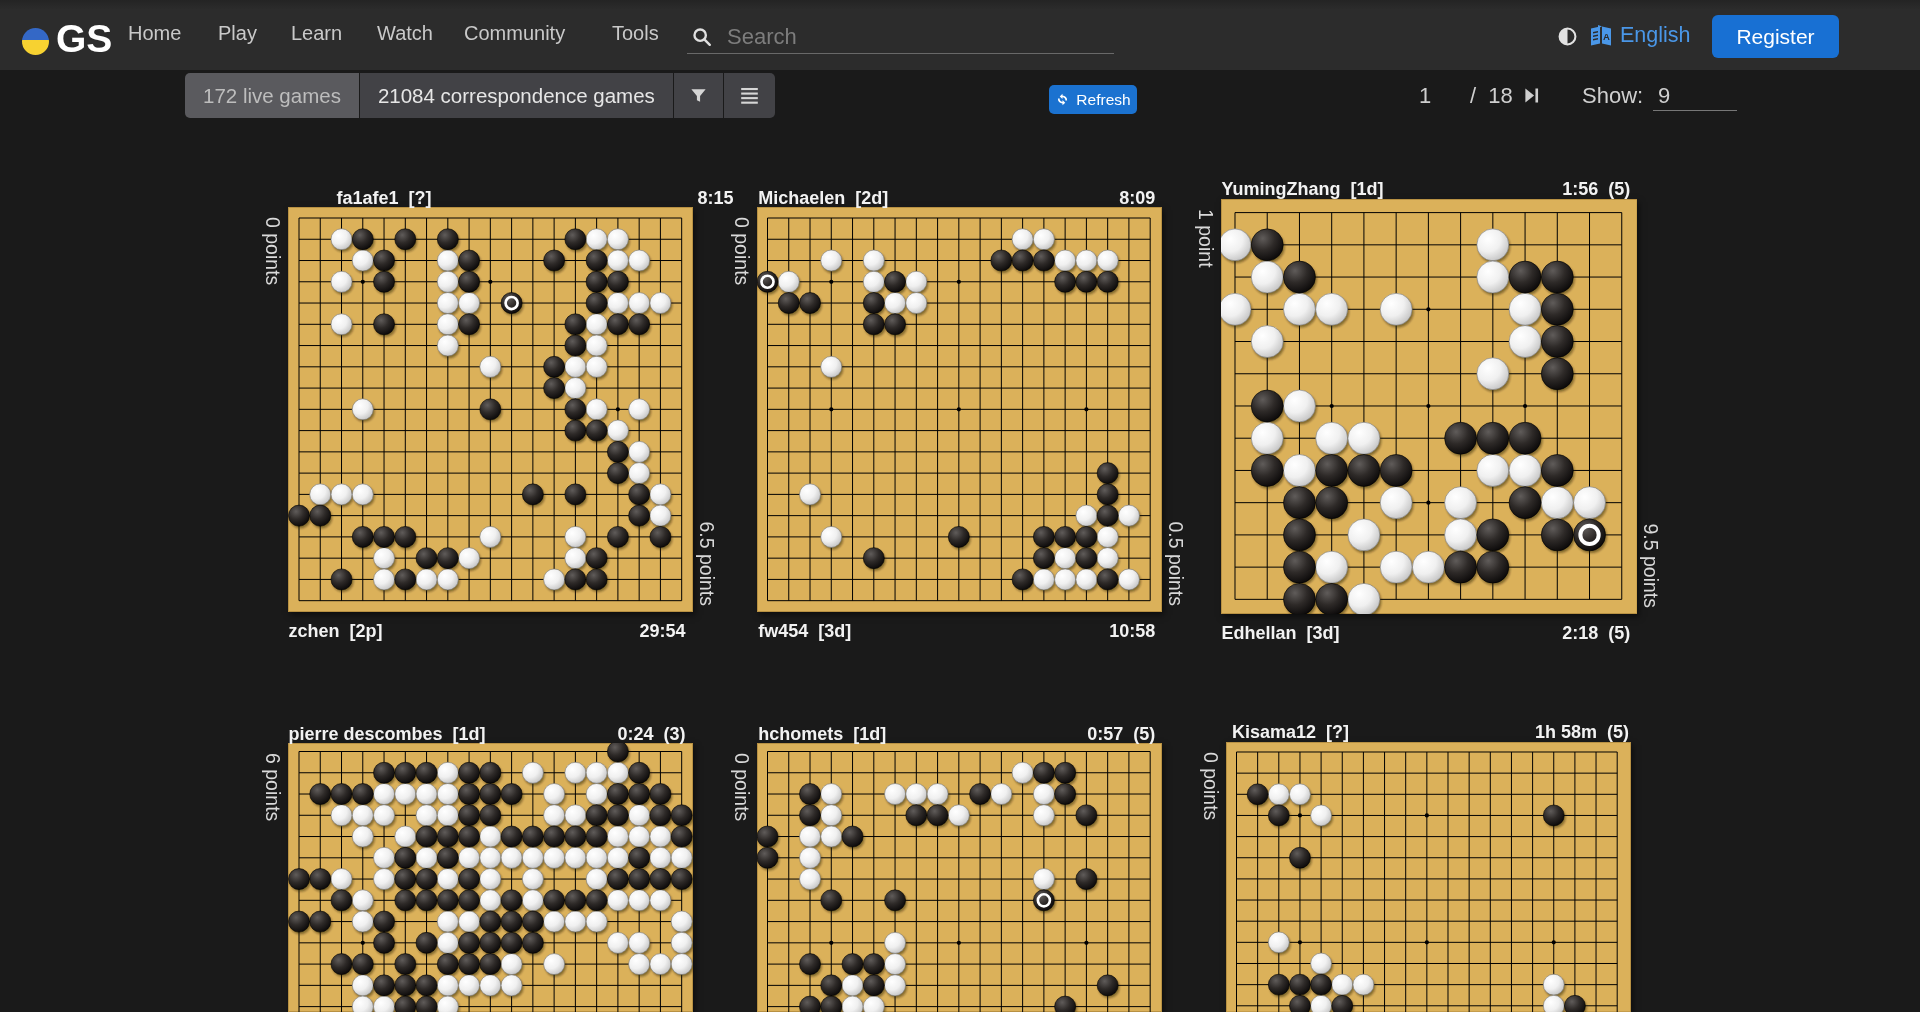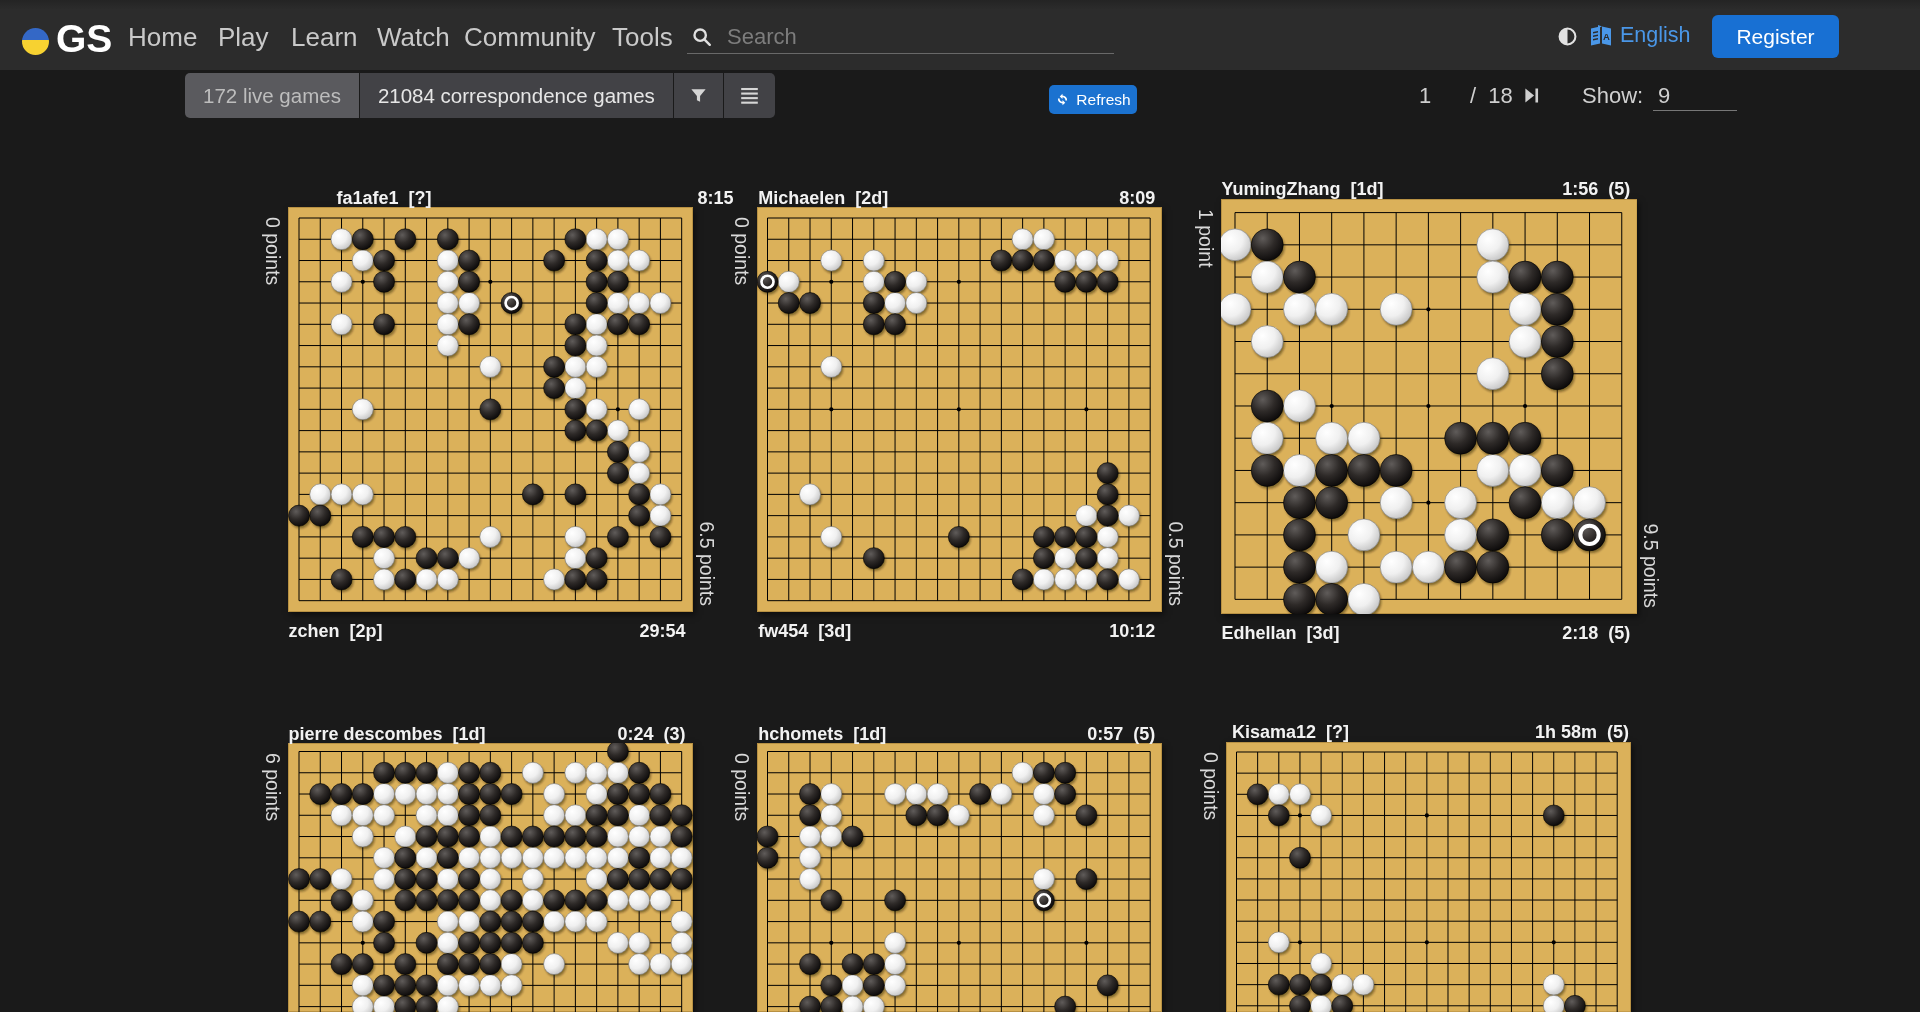--- a/index.html
+++ b/index.html
@@ -2,21 +2,21 @@
 <html><head><meta charset="utf-8"><title>Play</title>
 <style>
 *{margin:0;padding:0;box-sizing:border-box;}
 html,body{width:1920px;height:1012px;overflow:hidden;background:#1a1a1a;
  font-family:"Liberation Sans",sans-serif;-webkit-font-smoothing:antialiased;}
 #nav{position:absolute;left:0;top:0;width:1920px;height:70px;background:linear-gradient(#242424,#2c2c2c 14%);}
 #logo{position:absolute;left:22px;top:17px;display:flex;align-items:center;}
 #flag{width:27px;height:27px;border-radius:50%;display:inline-block;margin-top:5px;
  background:linear-gradient(#3468c6 0 46%,#f7d231 46% 100%);}
 #gs{color:#fff;font-weight:700;font-size:39px;letter-spacing:0px;margin-left:7px;}
-.nl{position:absolute;top:22px;color:#c9c9c9;font-size:26px;}
+.nl{position:absolute;top:22px;color:#c9c9c9;font-size:20px;}
 #mag{position:absolute;left:691px;top:26px;width:22px;height:22px;}
 #searchtxt{position:absolute;left:727px;top:24px;color:#7d7d7d;font-size:22px;}
 #searchline{position:absolute;left:687px;top:53px;width:427px;height:1px;background:#696969;}
 #contrast{position:absolute;left:1558px;top:27px;width:19px;height:19px;}
 #translate{position:absolute;left:1589px;top:24px;width:24px;height:24px;}
 #english{position:absolute;left:1620px;top:23px;color:#4a97e8;font-size:21.5px;}
 #register{position:absolute;left:1712px;top:15px;width:127px;height:43px;background:#1870d3;border-radius:6px;
  color:#fff;font-size:21px;text-align:center;line-height:43px;}
 #signin{position:absolute;left:1931px;top:23px;color:#dedede;font-size:21.5px;}
 #tgroup{position:absolute;left:185px;top:73px;height:45px;display:flex;}
@@ -451,21 +451,21 @@
       <circle cx="350.66" cy="372.42" r="10.52" fill="url(#bg2)" stroke="#000" stroke-width="0.6"></circle>
       <circle cx="10.50" cy="74.78" r="6.02" fill="none" stroke="#ffffff" stroke-width="2.64"></circle>
     </svg>
   </div>
 <div class="plabel" style="left:758.3px;top:187.5px;width:403px;gap:28px;">
     <span class="nm">Michaelen&nbsp;&nbsp;[2d]</span>
     <span class="clk">8:09</span>
   </div>
 <div class="plabel" style="left:758.3px;top:621px;width:403px;">
     <span class="nm">fw454&nbsp;&nbsp;[3d]</span>
-    <span class="clk">10:12</span>
+    <span class="clk">10:58</span>
   </div>
 <div class="side" style="left:753.3px;top:217px;">0 points</div>
 <div class="side sideR" style="left:1187.3px;top:606px;">0.5 points</div>
 <div class="board" style="left:1220.6px;top:198.5px;">
     <svg width="416.6" height="415.0" viewBox="0 0 416.6 415.0">
       <defs>
 <radialGradient id="wg3" cx="35%" cy="32%" r="72%">
 <stop offset="0%" stop-color="#ffffff"></stop>
           <stop offset="55%" stop-color="#f0f0f0"></stop>
           <stop offset="100%" stop-color="#c6c6c6"></stop>

